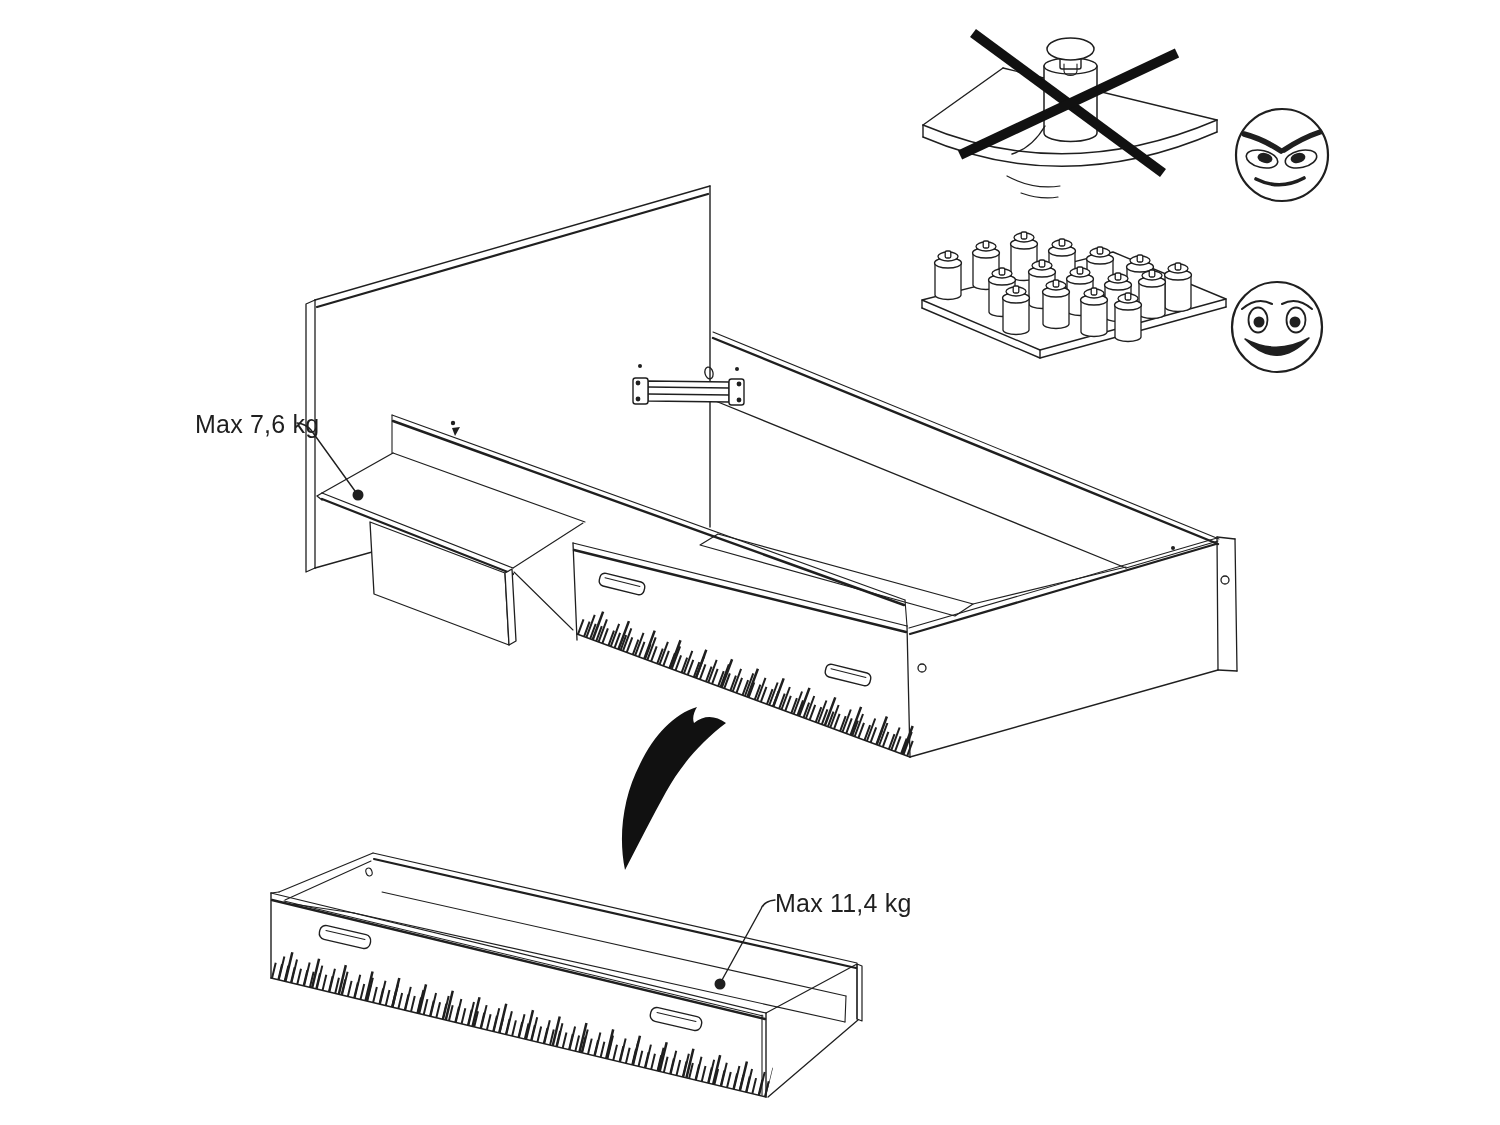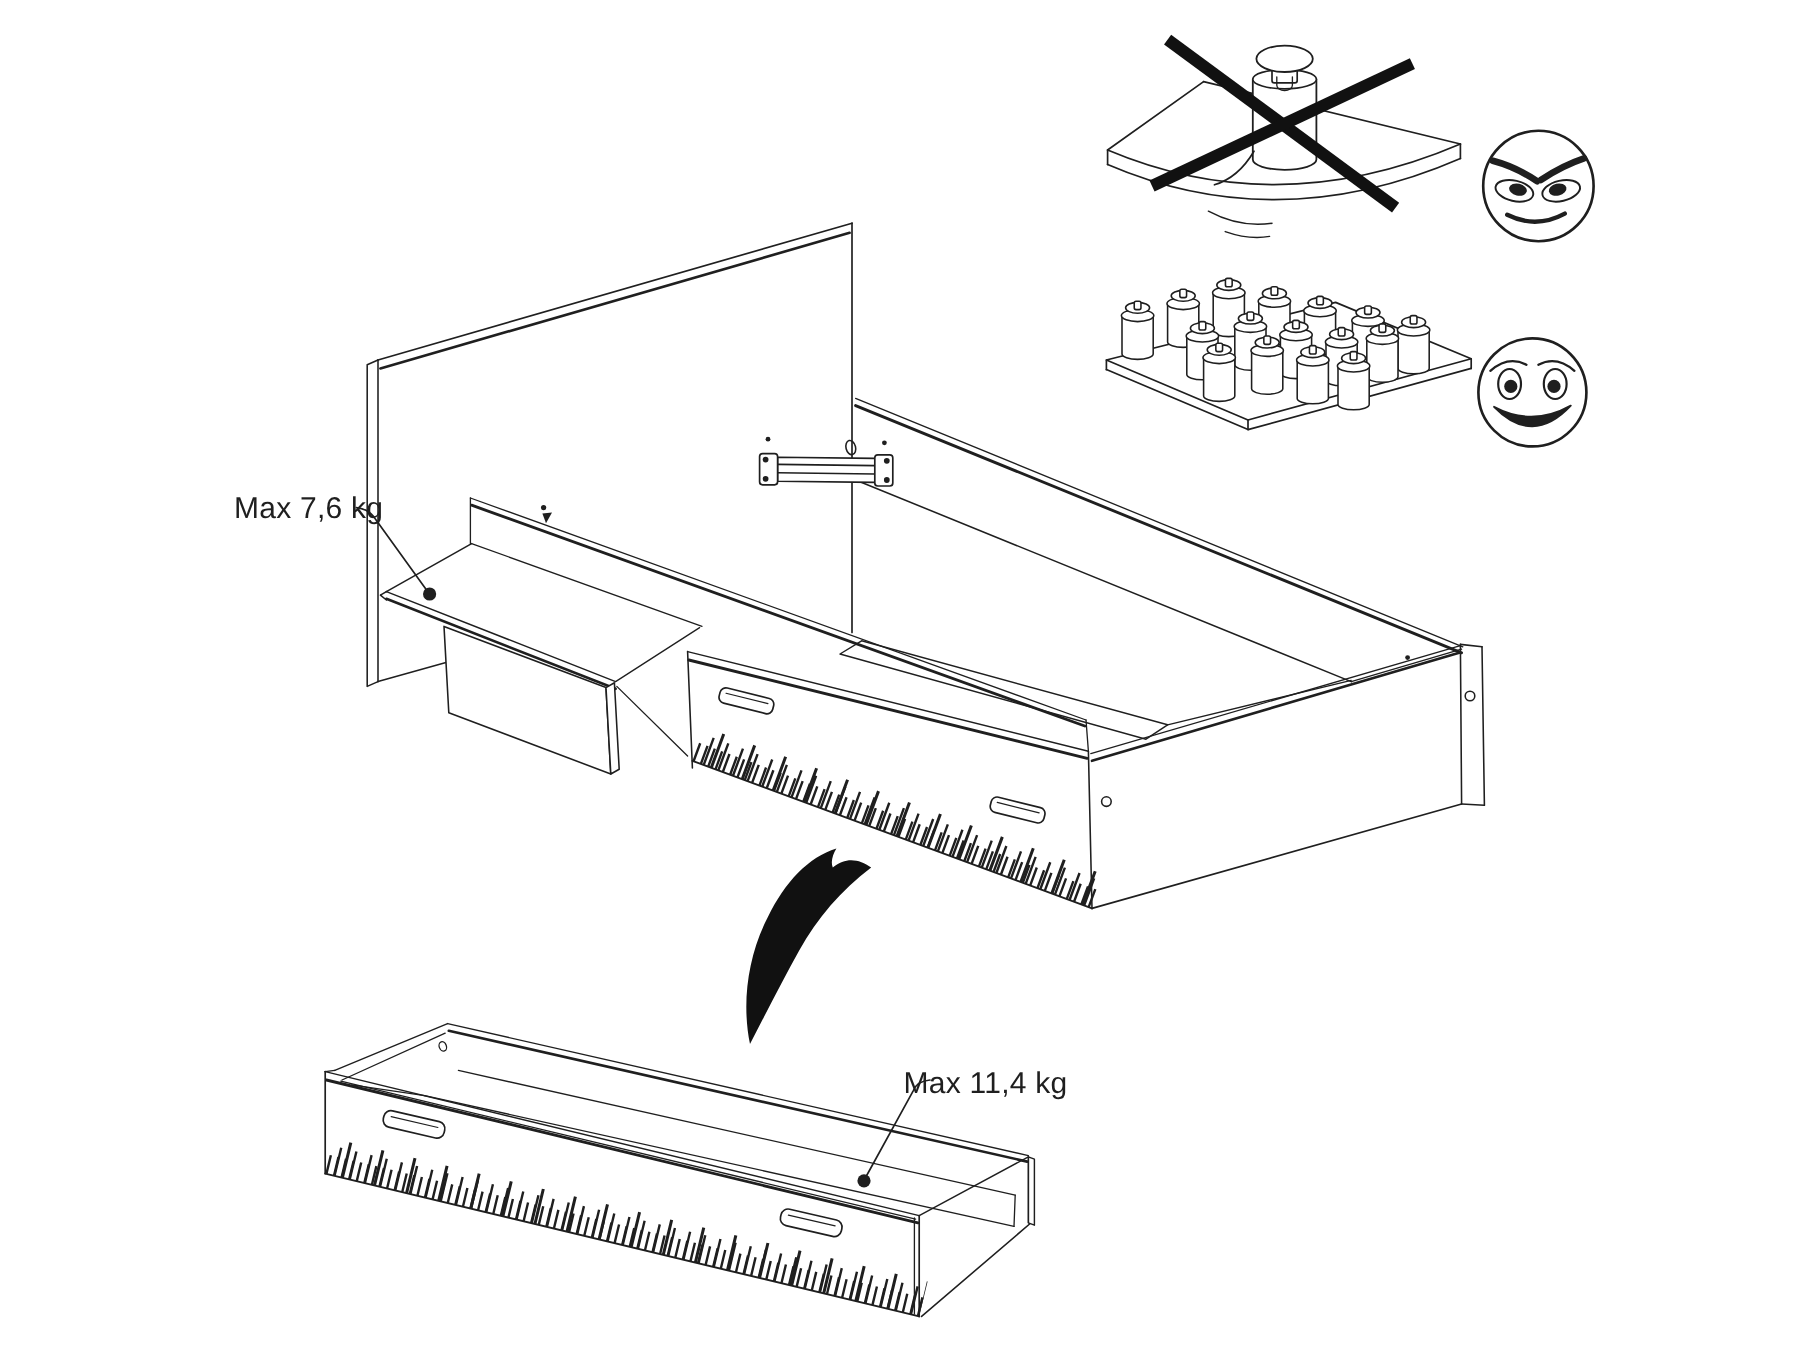--- a/index.html
+++ b/index.html
@@ -1,21 +1,21 @@
 <!DOCTYPE html>
 <html><head>
 <meta charset="utf-8">
 <style>
   html,body{margin:0;padding:0;background:#ffffff;}
   .stage{position:relative;width:1500px;height:1125px;background:#ffffff;overflow:hidden;
          font-family:"Liberation Sans", sans-serif;}
   .stage svg{position:absolute;left:0;top:0;}
   .anno{position:absolute;font-size:25px;color:#1f1f1f;white-space:nowrap;letter-spacing:0.2px;}
   #lbl-shelf{left:178px;top:410px;margin-left:17px;}
-  #lbl-drawer{left:753px;top:889px;}
+  #lbl-drawer{left:775px;top:889px;}
 </style>
 </head>
 <body>
 
 <div class="stage">
 
 <svg width="1500" height="1125" viewBox="0 0 1500 1125">
   <g fill="none" stroke="#1f1f1f" stroke-width="1.3" stroke-linecap="round" stroke-linejoin="round">
 
     <g>

